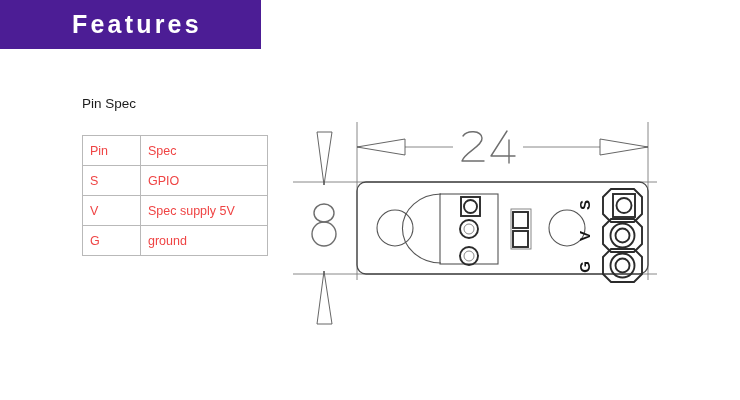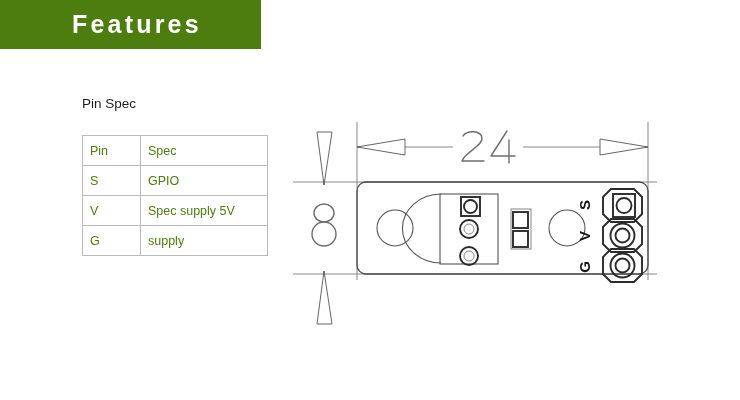--- a/index.html
+++ b/index.html
@@ -16,21 +16,21 @@
     color: #222222;
   }
 
   
   #features-banner {
     position: absolute;
     left: 0;
     top: 0;
     width: 261px;
     height: 49px;
-    background: #4d7c0f;
+    background: #4c1d95;
   }
   #features-banner-title {
     position: absolute;
     left: 72px;
     top: 0;
     height: 49px;
     line-height: 49px;
     color: #ffffff;
     font-size: 25px;
     font-weight: bold;
@@ -51,21 +51,21 @@
     position: absolute;
     left: 82px;
     top: 135px;
     width: 171px;
     border-collapse: collapse;
     table-layout: fixed;
   }
   #pin-spec-table td {
     border: 1px solid #b9b9b9;
     font-size: 12.5px;
-    color: #4d7c0f;
+    color: #ef4444;
     padding: 4px 0 4px 7px;
     height: 21px;
     vertical-align: middle;
     white-space: nowrap;
     overflow: hidden;
   }
   #pin-spec-table td.col-pin { width: 50px; }
   #pin-spec-table td.col-spec { width: 119px; }
 
   
@@ -116,21 +116,21 @@
     <tr>
       <td class="col-pin">S</td>
       <td class="col-spec">GPIO</td>
     </tr>
     <tr>
       <td class="col-pin">V</td>
       <td class="col-spec">Spec supply 5V</td>
     </tr>
     <tr>
       <td class="col-pin">G</td>
-      <td class="col-spec">supply</td>
+      <td class="col-spec">ground</td>
     </tr>
   </tbody>
 </table>
 
 <div id="technical-drawing">
   <svg width="400" height="235" viewBox="0 0 400 235">
 
     <g>
 
       <line class="cad-thin" x1="72" y1="17" x2="72" y2="175"></line>

